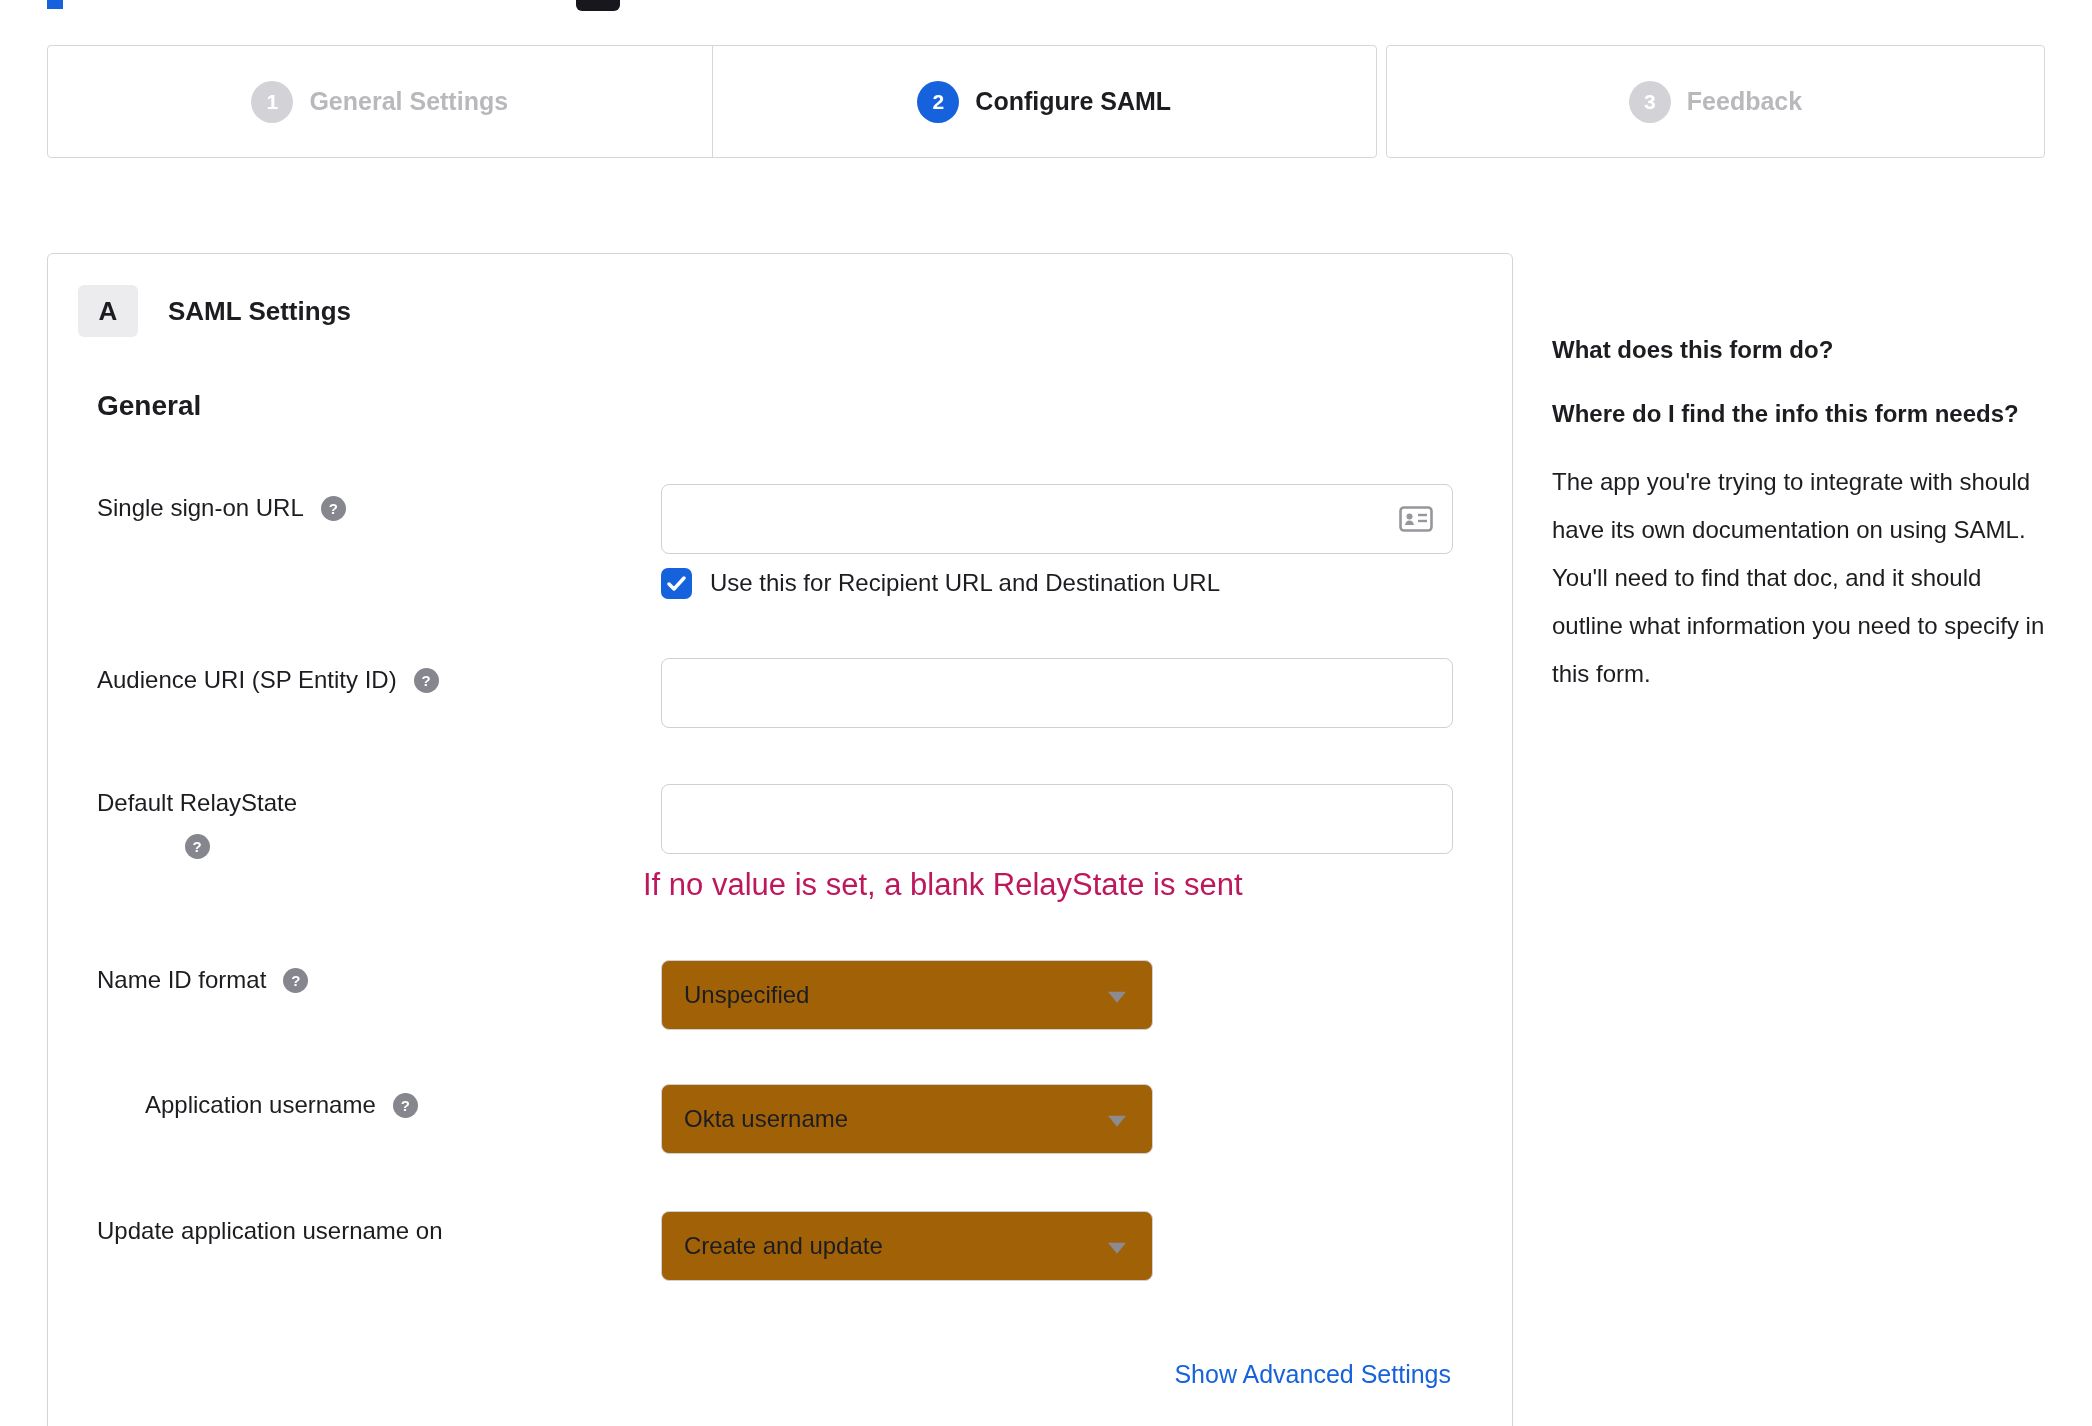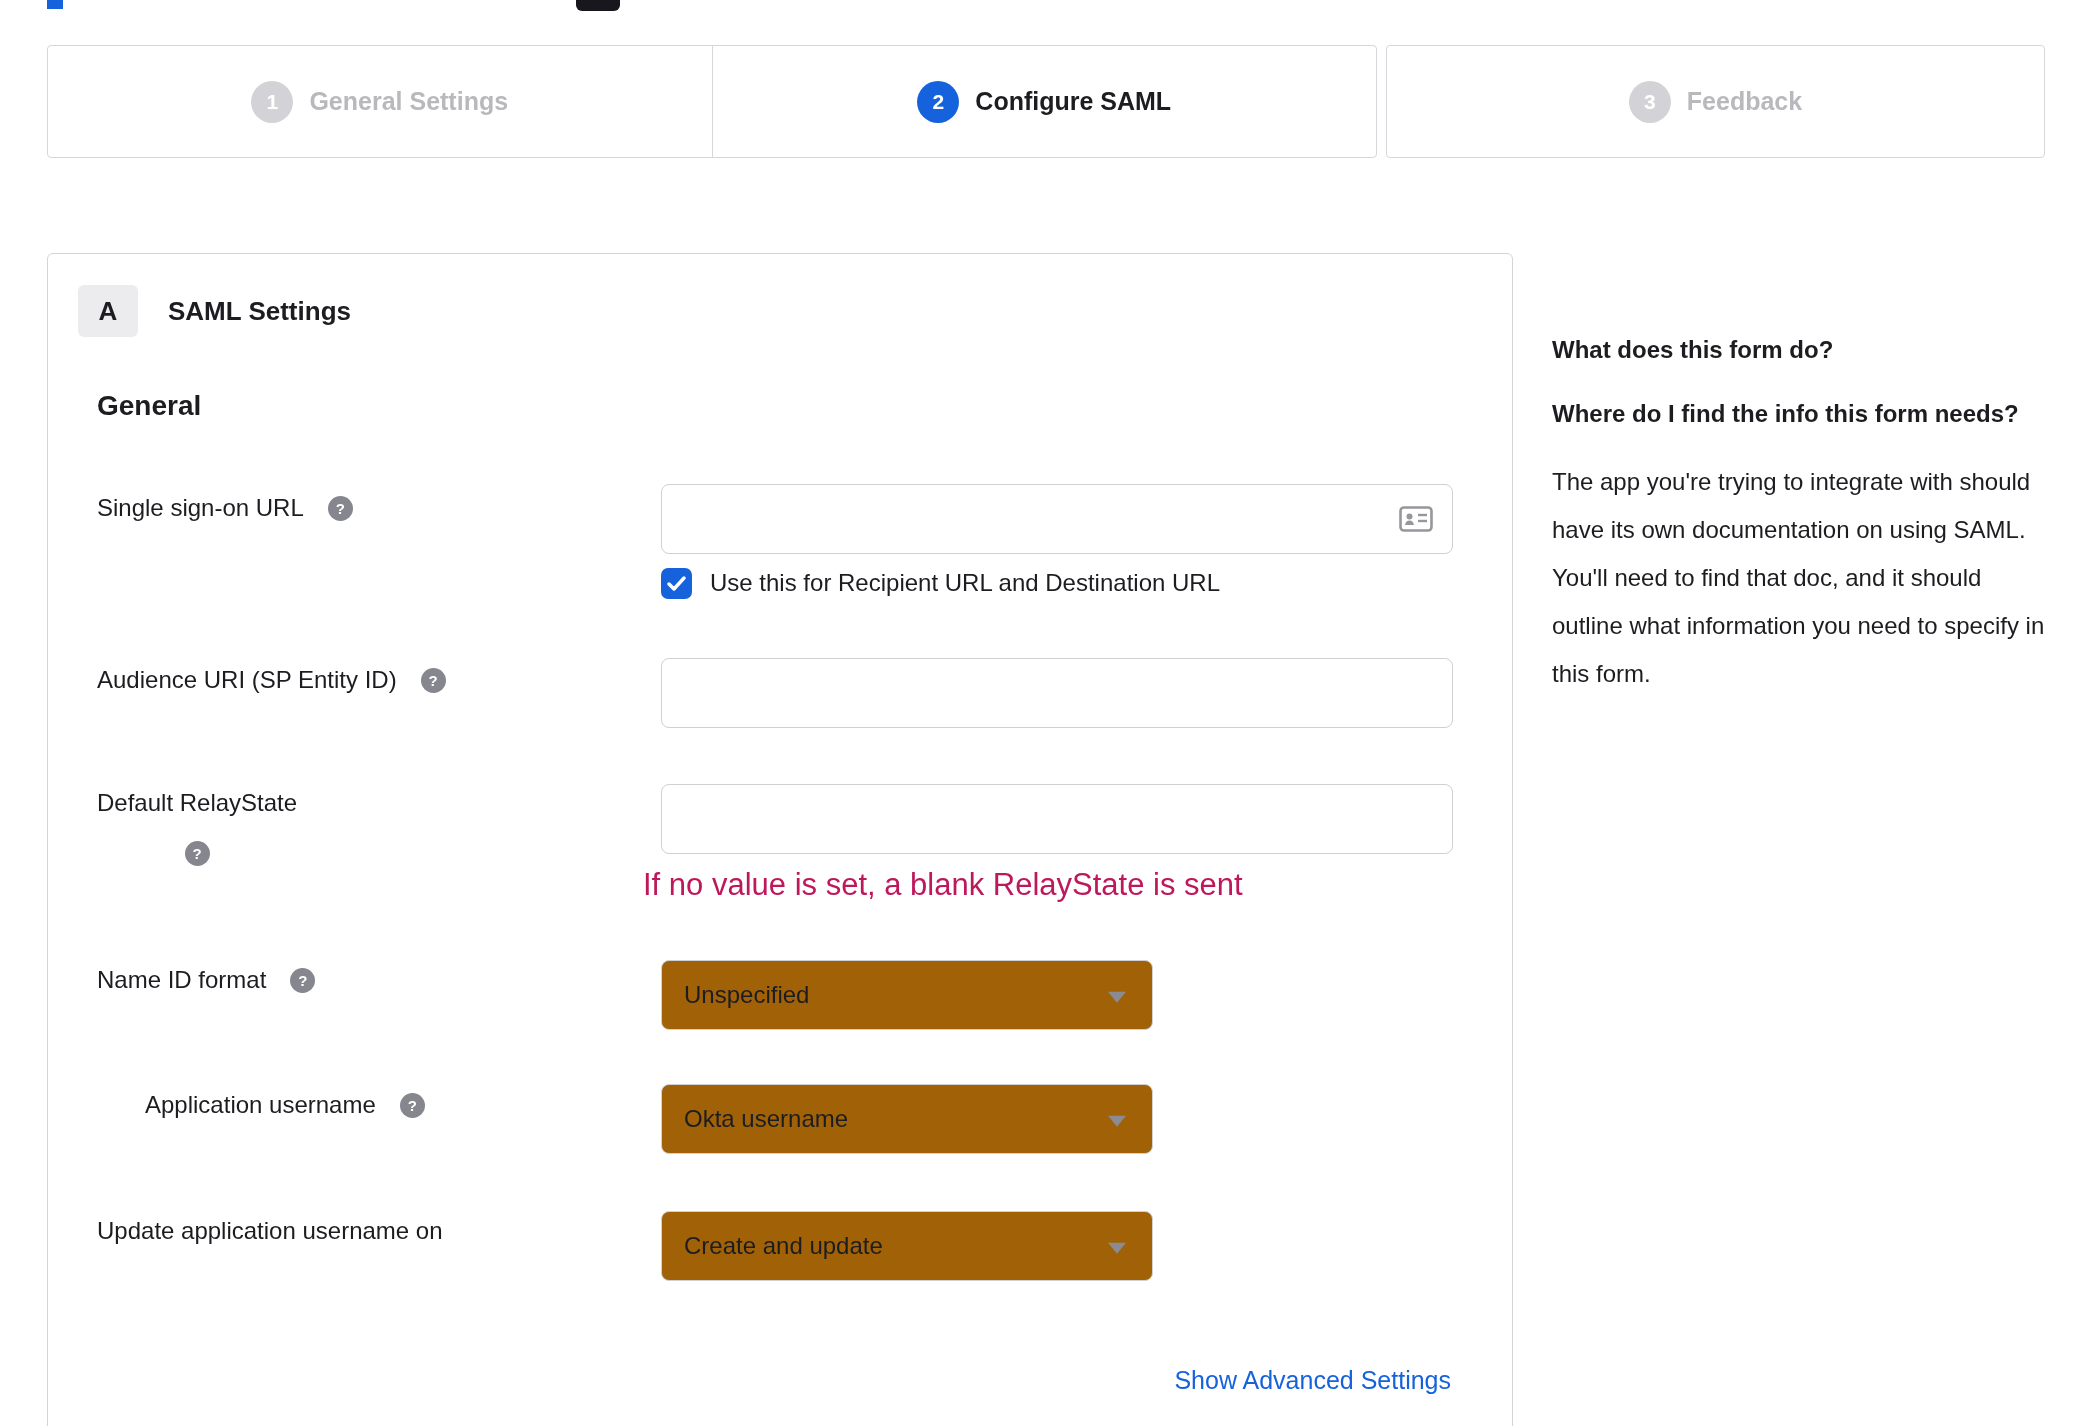--- a/index.html
+++ b/index.html
@@ -49,21 +49,21 @@
     display: flex; align-items: center;
     font-size: 26px; font-weight: bold; text-align: center;
   }
   .section-heading {
     position: absolute; left: 49px; top: 136px;
     font-size: 28px; font-weight: bold;
   }
 
   .field-label {
     position: absolute; left: 49px;
-    display: flex; align-items: center; gap: 24px;
+    display: flex; align-items: center; gap: 17px;
     font-size: 24px; color: #1d1d21; height: 32px; white-space: nowrap;
   }
   .help-icon {
     width: 25px; height: 25px; border-radius: 50%;
     background: #86868e; color: #ffffff;
     display: inline-flex; align-items: center; justify-content: center;
     font-size: 15px; font-weight: bold; cursor: pointer; flex: 0 0 auto;
   }
 
   .text-input {
@@ -98,21 +98,21 @@
   }
   .select-caret {
     position: absolute; right: 26px; top: 50%; transform: translateY(-30%);
     width: 0; height: 0;
     border-left: 9px solid transparent; border-right: 9px solid transparent;
     border-top: 11px solid #8b8b91;
   }
 
   .advanced-link {
     position: absolute; right: 61px; top: 1106px;
-    font-size: 25px; color: #1662dd; text-decoration: none; cursor: pointer; margin-top: 6px;
+    font-size: 25px; color: #1662dd; text-decoration: none; cursor: pointer;
   }
 
   
   .help-sidebar { position: absolute; left: 1552px; top: 330px; width: 498px; }
   .help-q { font-size: 24px; font-weight: bold; line-height: 40px; margin-bottom: 24px; }
   .help-a { font-size: 24px; line-height: 48px; margin-bottom: 44px; color: #1d1d21; }
 </style>
 </head>
 <body>
 

